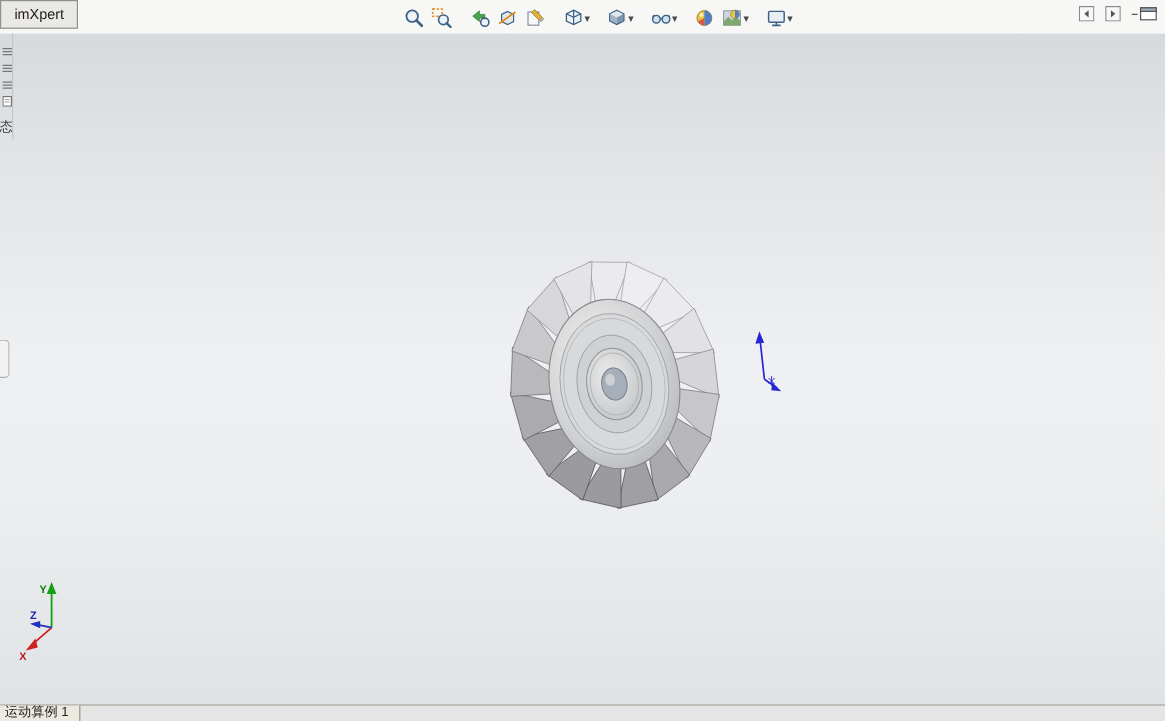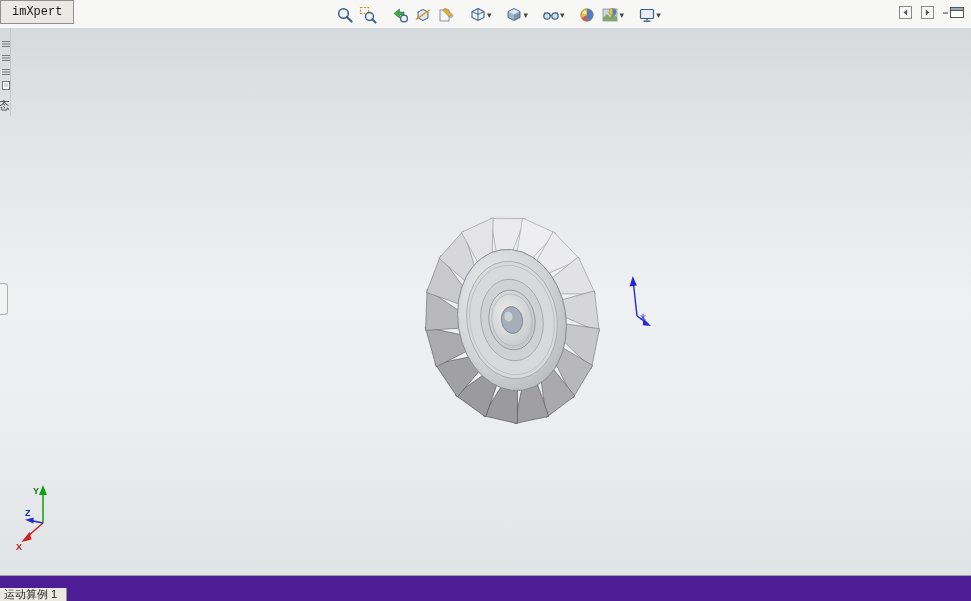--- a/index.html
+++ b/index.html
@@ -15,21 +15,20 @@
   .header{
     position:absolute;top:0;left:0;right:0;height:28px;
     background:#f7f7f6;
   }
   .tabs{position:absolute;left:0;top:0;height:24px;display:flex;}
   .tab{
     height:22px;line-height:22px;padding:0 11px;
     font-size:12px;color:#1a1a1a;
     background:#ebe9e6;border:1px solid #8f8f8f;margin-right:-1px;
     white-space:nowrap;
-    font-family:Liberation Mono, monospace;
   }
   .hud{position:absolute;left:333px;top:3px;height:24px;display:flex;align-items:center;}
   .tbtn{width:23px;height:22px;display:flex;align-items:center;justify-content:center;cursor:default;}
   .tbtn svg{display:block;}
   .caret{font-size:9px;color:#4a4a4a;margin:0 2px 0 -2px;line-height:22px;}
   .gap{width:9px;}
   .right-controls{position:absolute;right:6px;top:5px;display:flex;gap:9px;align-items:center;}
 
   
   .viewport{
@@ -45,22 +44,22 @@
     writing-mode:vertical-rl;font-size:11px;color:#333;text-align:center;
   }
   .splitter{
     position:absolute;left:0;top:255px;width:7px;height:30px;
     background:#f2f2f1;border:1px solid #adafb1;border-left:none;
     border-radius:0 4px 4px 0;
   }
 
   
   .statusbar{
-    position:absolute;left:0;right:0;bottom:0;height:26px;
-    background:#4c1d95;border-top:1px solid #a29f97;box-sizing:border-box;
+    position:absolute;left:0;right:0;bottom:0;height:14px;
+    background:#e5e5e5;border-top:1px solid #a29f97;box-sizing:border-box;
   }
   .motion-tab{
     position:absolute;left:0;bottom:0;height:13px;line-height:13px;
     padding:0 9px 0 4px;font-size:11px;color:#222;
     background:#ece9e1;border-right:1px solid #96938b;
     white-space:nowrap;
   }
 </style>
 </head>
 <body>

